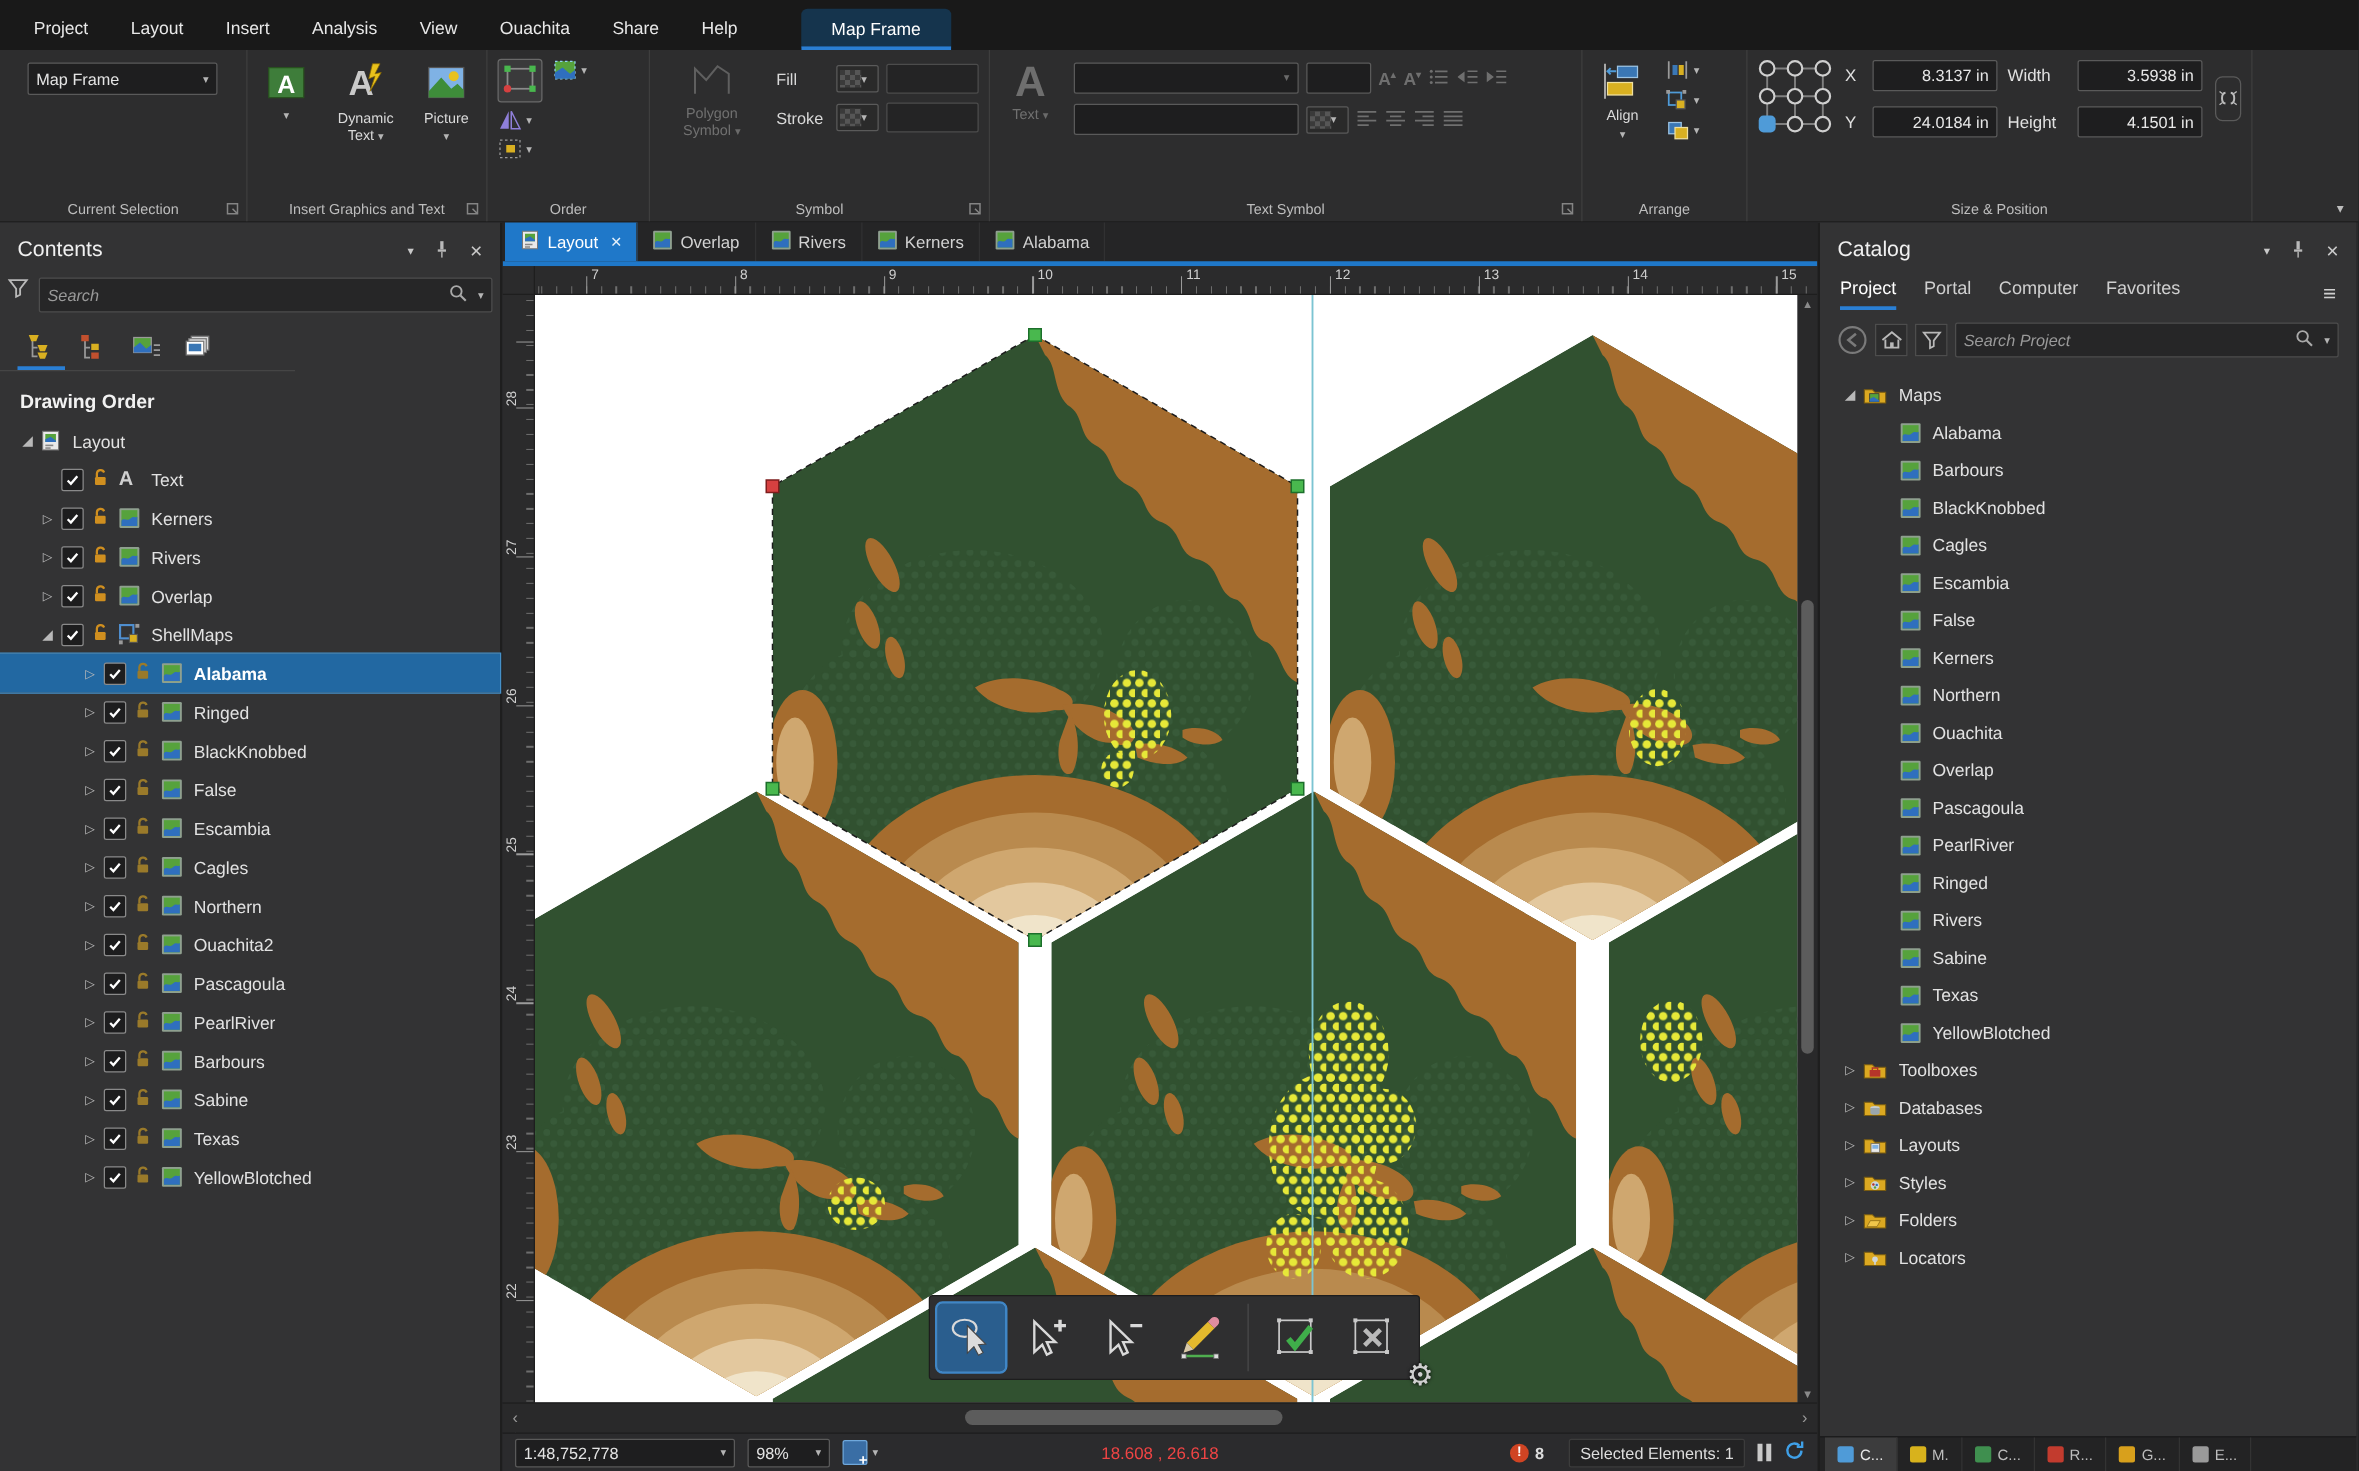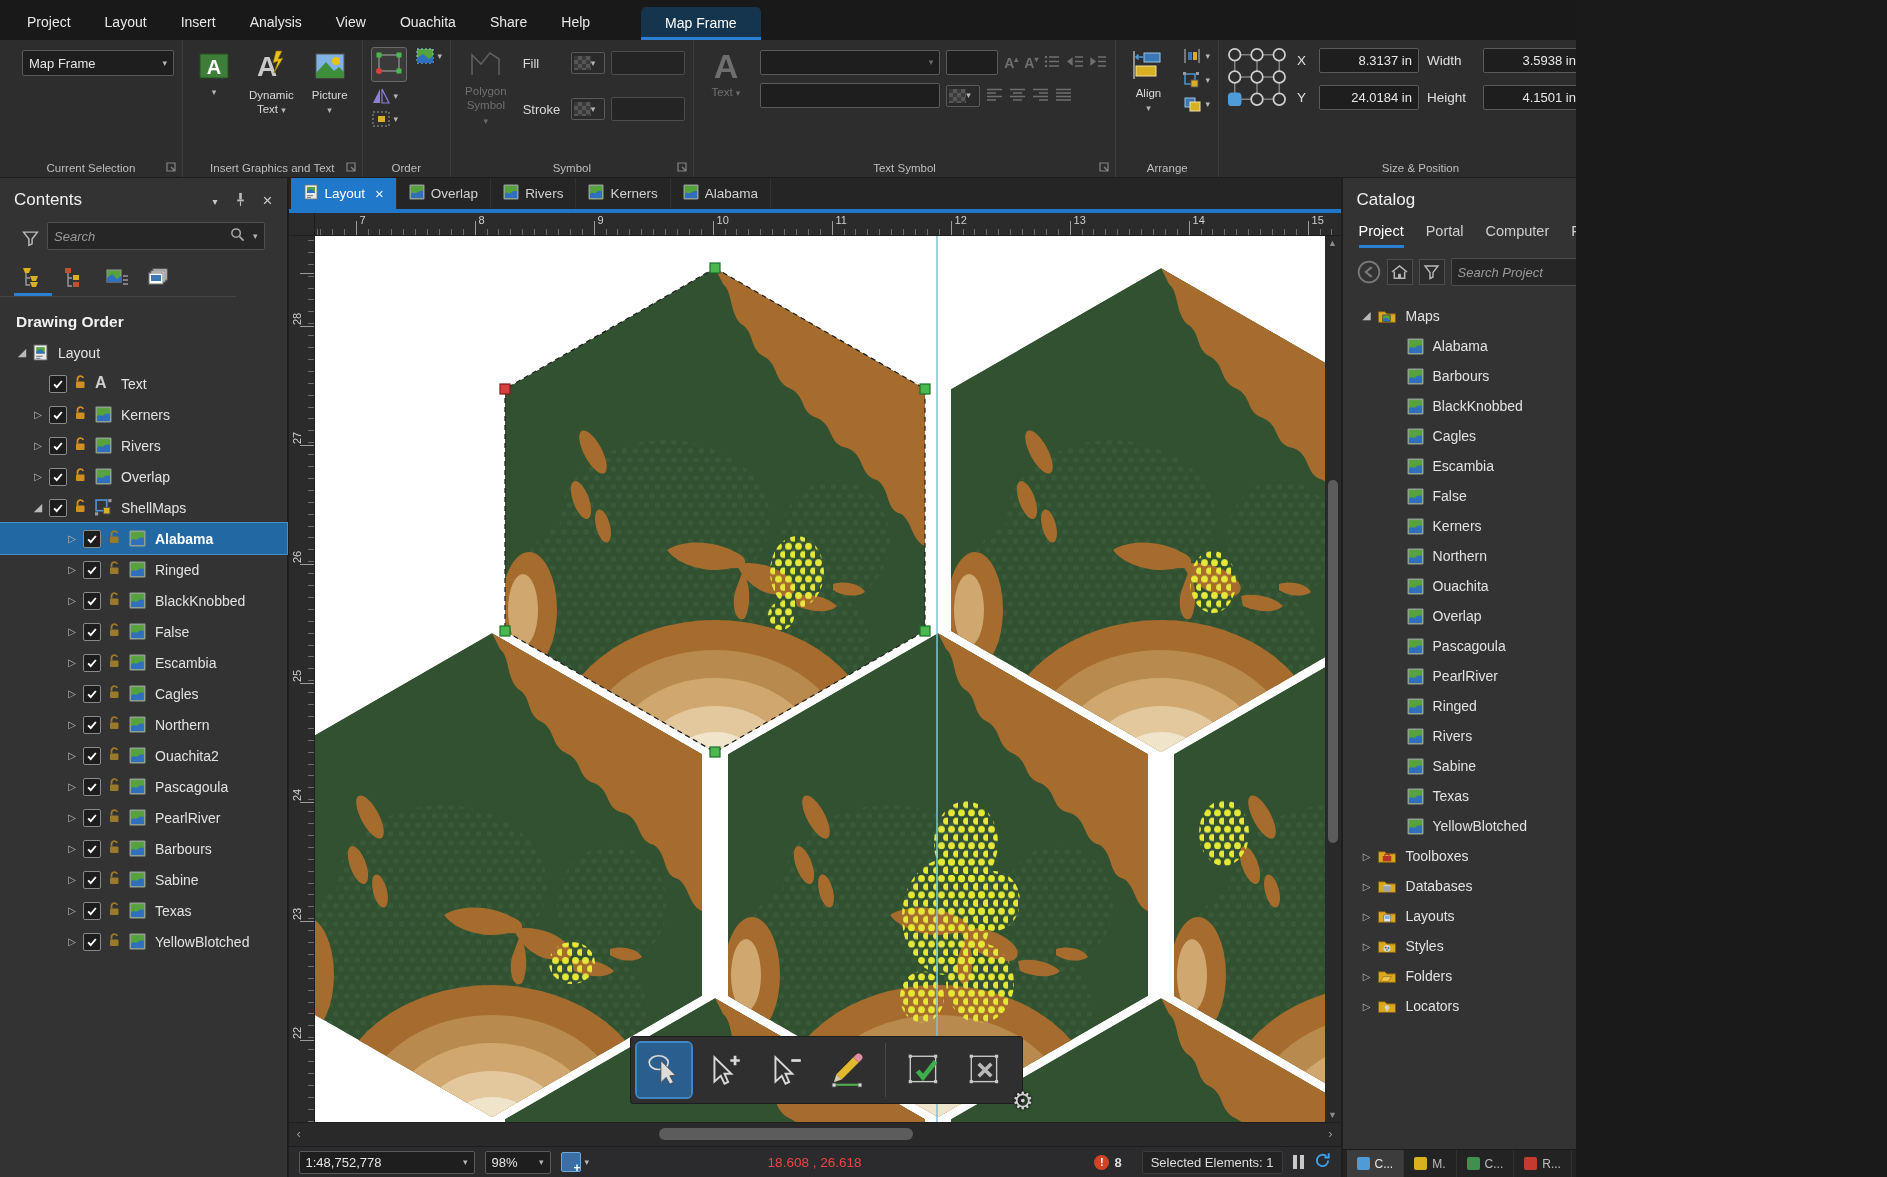--- a/index.html
+++ b/index.html
@@ -1,18 +1,18 @@
 <!DOCTYPE html>
 <html style="--accent: #2a7fd4; --tab-blue: #1f78c9; --map-green: #315130; --map-green-dot: #3f6342; --water-brown: #a56c2e; --water-band1: #b98a4e; --water-band2: #cfa76f; --water-band3: #e3c89e; --water-band4: #f0e4ca; --dot-yellow: #e6e838; --guide-cyan: #7cc4d2; --handle-green: #49b84e; --handle-red: #d64040; --lock-orange: #d08f1f;"><head>
 <meta charset="utf-8">
 <style>
   * { margin:0; padding:0; box-sizing:border-box; }
   html,body { background:#1a1a1a; }
   body { font-family:"Liberation Sans", sans-serif; }
-  .app { position:relative; width:1576px; height:1177px; background:#2a2a2b; color:#d6d6d6; overflow:hidden; font-size:13px; }
+  .app { position:relative; width:1887px; height:1177px; background:#2a2a2b; color:#d6d6d6; overflow:hidden; font-size:13px; }
 
   
   .menubar { position:absolute; top:0; left:0; right:0; height:40px; background:#191919; display:flex; align-items:flex-end; padding-left:10px; }
   .menu-item { padding:10px 17px; font-size:14px; color:#e8e8e8; cursor:default; }
   .context-tab { margin-left:34px; padding:8px 24px 6px; font-size:14px; color:#fff; background:#15344d; border-bottom:3px solid var(--accent); border-radius:5px 5px 0 0; }
 
   
   .ribbon { position:absolute; top:40px; left:0; right:0; height:138px; background:#2d2d2e; border-bottom:1px solid #1c1c1c; display:flex; }
   .rgroup { position:relative; height:100%; border-right:1px solid #3e3e3e; padding:7px 8px 22px; }
   .g-label { position:absolute; bottom:3px; left:0; right:0; text-align:center; font-size:11.5px; color:#bdbdbd; }
@@ -30,21 +30,21 @@
   .g-insert { width:192px; }
   .g-insert .g-body { display:flex; gap:6px; }
   .g-edit { width:130px; }
   .g-edit .g-body { display:flex; gap:8px; }
   .g-edit .col { display:flex; flex-direction:column; gap:5px; }
   .sm-btn { display:flex; align-items:center; gap:3px; }
   .sm-btn svg { width:20px; height:18px; }
   .tool-pressed { border:1px solid #6a6a6a; background:#3a3a3b; border-radius:3px; padding:2px; }
   .g-symbol { width:272px; }
   .g-symbol .g-body { display:flex; gap:10px; }
-  .sym-rows { display:flex; flex-direction:column; gap:22px; padding-top:4px; }
+  .sym-rows { display:flex; flex-direction:column; gap:7px; padding-top:4px; }
   .sym-row { display:flex; align-items:center; gap:6px; }
   .sym-row .lbl { width:42px; font-size:13px; color:#d9d9d9; }
   .swatch { width:34px; height:22px; border:1px solid #5a5a5a; background:#2a2a2a; display:flex; align-items:center; border-radius:2px; }
   .checker { width:17px; height:14px; margin-left:2px; background:
      repeating-conic-gradient(#565656 0 25%, #3a3a3a 0 50%) 0 0 / 8px 8px; }
   .field { width:74px; height:24px; background:#242425; border:1px solid #4c4c4c; border-radius:2px; }
   .g-textsym { width:474px; }
   .g-textsym .g-body { display:flex; gap:10px; }
   .bigA { font-size:34px; color:#6e6e6e; font-weight:bold; line-height:1; padding:0 6px; }
   .ts-grid { display:flex; flex-direction:column; gap:8px; padding-top:3px; }
@@ -76,21 +76,21 @@
 
   
   .phead { display:flex; align-items:flex-end; padding:12px 14px 8px; }
   .phead .ptitle { font-size:17px; color:#f0f0f0; }
   .phead .picons { margin-left:auto; display:flex; gap:16px; align-items:center; color:#c9c9c9; font-size:13px; }
   .picons svg { width:13px; height:15px; }
   .pchev { font-size:10px; color:#c9c9c9; }
   .pclose { font-size:17px; line-height:.8; color:#c9c9c9; }
 
   
-  .searchrow { display:flex; align-items:flex-end; gap:8px; padding:4px 22px 8px; }
+  .searchrow { display:flex; align-items:flex-start; gap:8px; padding:4px 6px 8px; }
   .searchrow .funnel svg { width:17px; height:17px; }
   .searchbox { flex:1; display:flex; align-items:center; background:#262627; border:1px solid #4d4d4d; height:28px; padding:0 6px; border-radius:2px; }
   .searchbox input { flex:1; background:transparent; border:none; outline:none; color:#ddd; font-size:13px; font-family:"Liberation Sans",sans-serif; }
   .searchbox input::placeholder { color:#9a9a9a; font-style:italic; }
   .searchbox svg { width:15px; height:15px; }
   .searchbox .caret { margin-left:8px; }
   .viewbar { display:flex; gap:4px; padding:4px 14px 0; border-bottom:1px solid #454545; width:236px; margin-left:0; }
   .viewbtn { width:38px; height:34px; display:flex; align-items:center; justify-content:center; border-bottom:3px solid transparent; }
   .viewbtn.active { border-bottom-color:var(--accent); }
   .viewbtn svg { width:26px; height:24px; }

